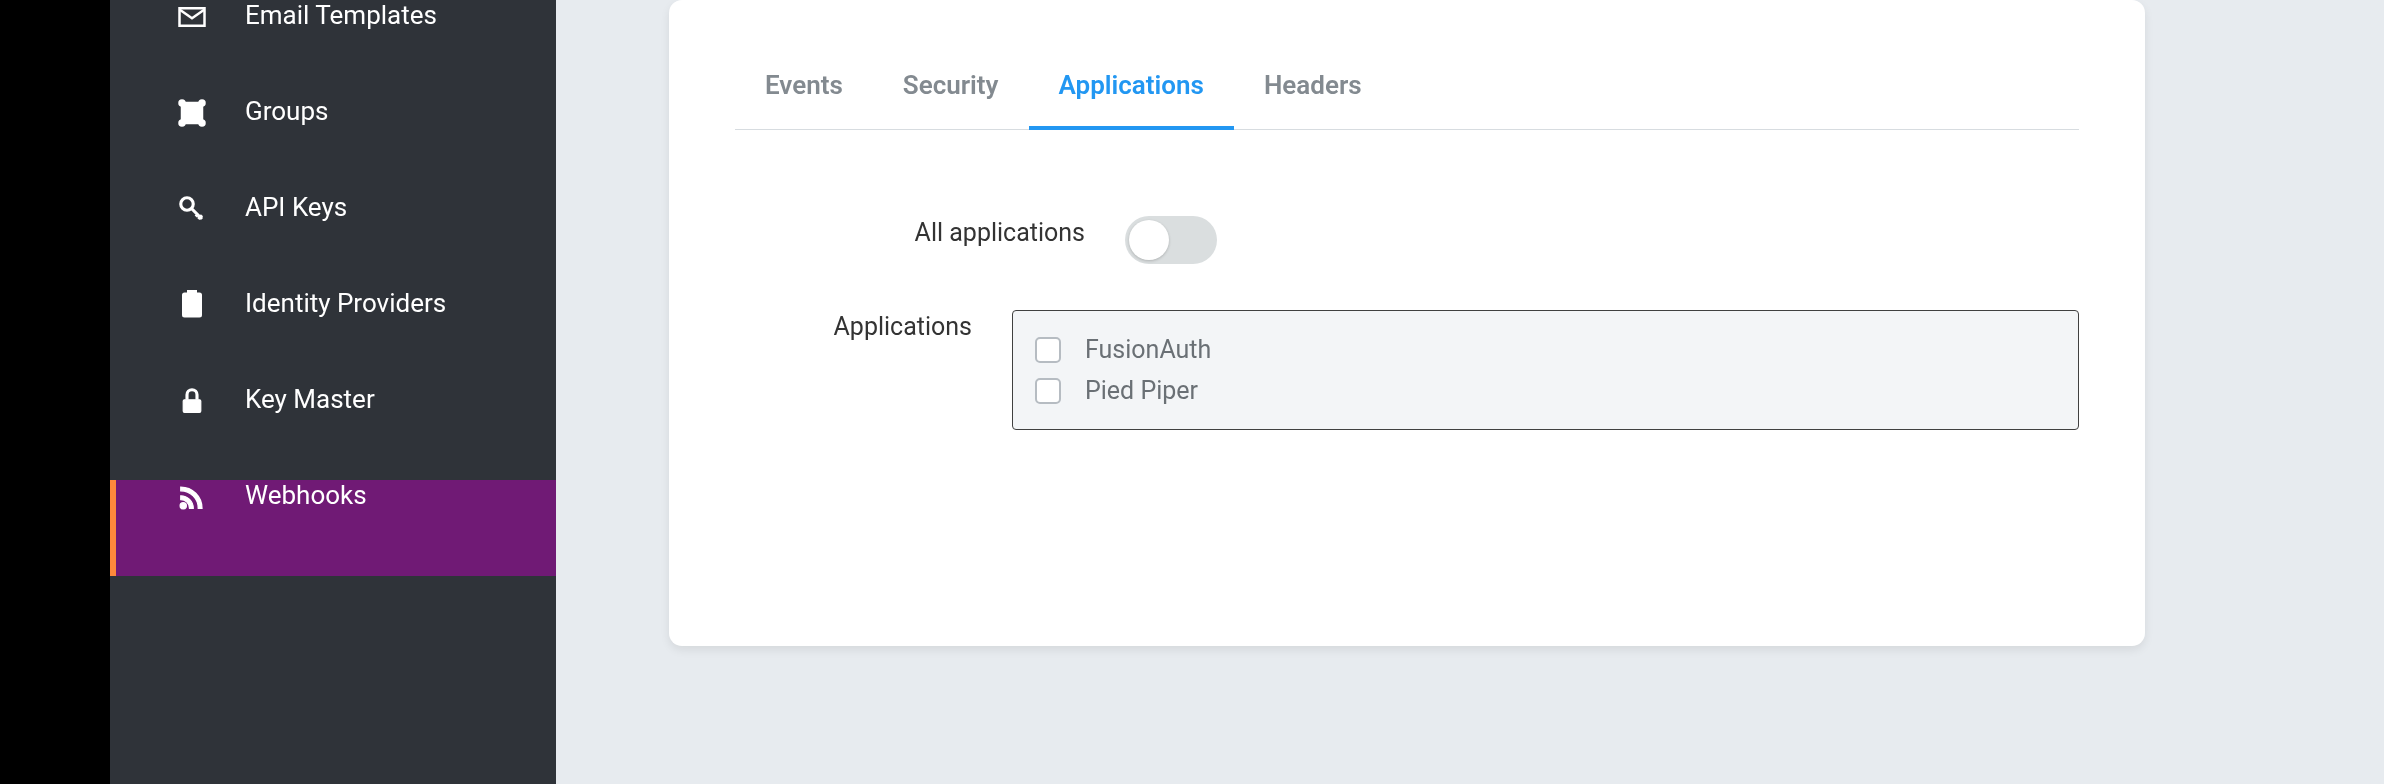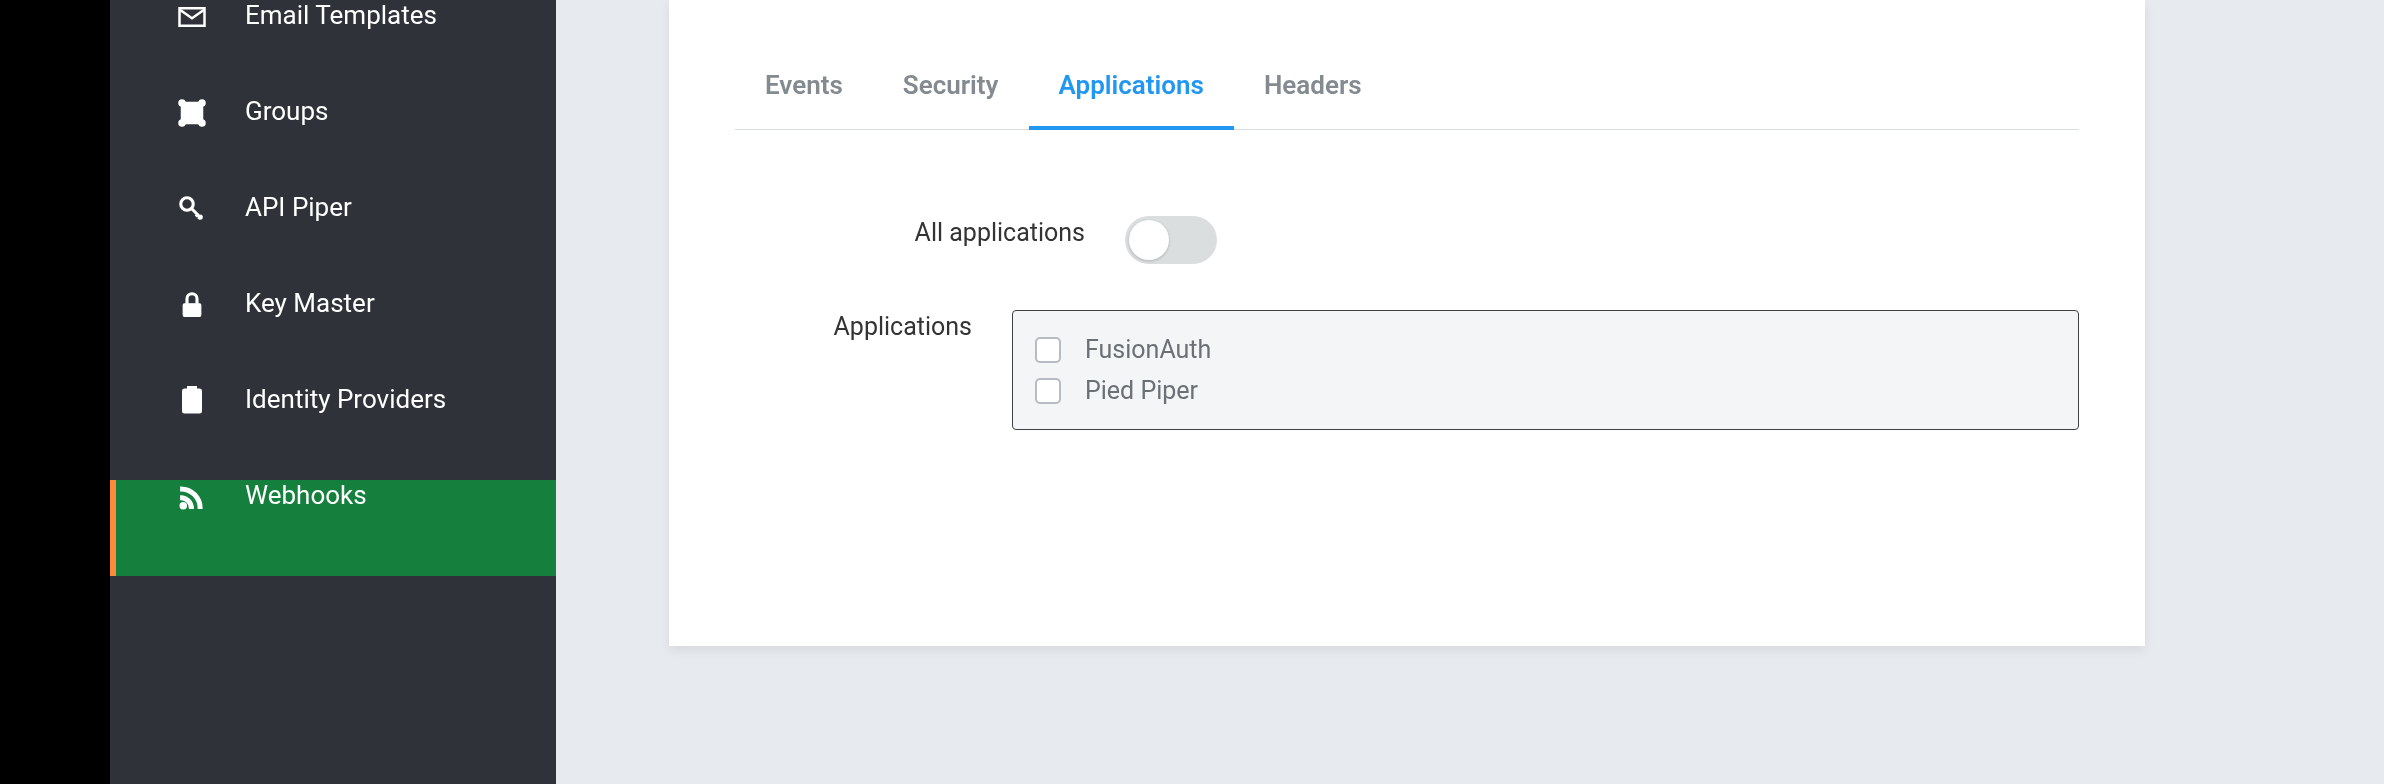--- a/index.html
+++ b/index.html
@@ -1,25 +1,25 @@
 <!DOCTYPE html>
 <html><head>
   <meta charset="utf-8">
   <style>
     *{margin:0;padding:0;box-sizing:border-box}
     html,body{width:2384px;height:784px;background:#000;font-family:-apple-system,BlinkMacSystemFont,"Segoe UI",Roboto,Helvetica,Arial,sans-serif;overflow:hidden}
     .app{position:absolute;left:110px;top:0;width:2274px;height:784px;background:#e7ebef}
     .sidebar{position:absolute;left:0;top:0;width:446px;height:784px;background:#2f3339}
     .nav-item{display:flex;align-items:flex-start;height:96px;padding-left:65px;color:#ffffff;font-size:26px;cursor:pointer;position:relative}
-    .nav-item.active{background:#15803d}
+    .nav-item.active{background:#701a75}
     .nav-item.active::before{content:"";position:absolute;left:0;top:0;width:6px;height:100%;background:#fe893b}
     .nav-ico{width:34px;height:34px;margin-right:36px;display:flex;align-items:center;justify-content:center;color:#fff}
     .nav-ico svg{width:30px;height:30px;fill:#fff;stroke:#fff}
     .content{position:absolute;left:446px;top:0;right:0;bottom:0;padding:0 130px 80px 113px}
-    .card{background:#fff;border-radius:0;box-shadow:0 4px 10px rgba(0,0,0,.08);padding:0 66px 170px 66px;width:1476px}
+    .card{background:#fff;border-radius:13px;box-shadow:0 4px 10px rgba(0,0,0,.08);padding:0 66px 170px 66px;width:1476px}
     .tabs{display:flex;border-bottom:1px solid #d7dce0;padding-top:70px}
     .tab{padding:0 30px 26px 30px;color:#838a90;font-size:26px;font-weight:600;cursor:pointer;margin-bottom:-1px}
     .tab.active{color:#2297f2;border-bottom:4px solid #2297f2}
     .form{padding-top:86px}
     .form-row{display:flex;align-items:flex-start;margin-bottom:46px}
     .form-label{width:390px;text-align:right;padding-right:40px;font-size:25px;font-weight:400;color:#333;padding-top:2px}
     .form-control{flex:0 0 auto}
     .toggle{width:92px;height:48px;border-radius:24px;background:#dadedf;position:relative;cursor:pointer}
     .toggle-knob{position:absolute;left:4px;top:4px;width:40px;height:40px;border-radius:50%;background:#fff;box-shadow:0 1px 3px rgba(0,0,0,.2)}
     .app-list{width:1067px;border:1px solid #404040;border-radius:4px;background:#f3f5f7;padding:18px 22px}
@@ -54,41 +54,41 @@
       </span>
       <span>Groups</span>
     </div>
     <div class="nav-item">
       <span class="nav-ico">
         <svg viewBox="0 0 24 24" fill="#fff">
             <circle cx="8" cy="8" r="5" fill="none" stroke="#fff" stroke-width="2.5"></circle>
             <path d="M11 11l9 9M17 20l3-3M15 18l2-2" stroke="#fff" stroke-width="2.5" fill="none"></path>
           </svg>
       </span>
-      <span>API Piper</span>
-    </div>
-    <div class="nav-item">
-      <span class="nav-ico">
-        <svg viewBox="0 0 24 24" fill="#fff">
-            <rect x="5" y="11" width="14" height="10" rx="1"></rect>
-            <path d="M8 11V7a4 4 0 018 0v4" fill="none" stroke="#fff" stroke-width="2.5"></path>
-          </svg>
-      </span>
-      <span>Key Master</span>
+      <span>API Keys</span>
     </div>
     <div class="nav-item">
       <span class="nav-ico">
         <svg viewBox="0 0 24 24" fill="none" stroke="#fff" stroke-width="2">
             <rect x="5" y="3" width="14" height="18" rx="1"></rect>
             <rect x="9" y="1" width="6" height="4" fill="#fff"></rect>
             <circle cx="12" cy="11" r="2.5" fill="#fff"></circle>
             <path d="M8 18c0-2 2-3.5 4-3.5s4 1.5 4 3.5" fill="#fff"></path>
           </svg>
       </span>
       <span>Identity Providers</span>
+    </div>
+    <div class="nav-item">
+      <span class="nav-ico">
+        <svg viewBox="0 0 24 24" fill="#fff">
+            <rect x="5" y="11" width="14" height="10" rx="1"></rect>
+            <path d="M8 11V7a4 4 0 018 0v4" fill="none" stroke="#fff" stroke-width="2.5"></path>
+          </svg>
+      </span>
+      <span>Key Master</span>
     </div>
     <div class="nav-item active">
       <span class="nav-ico">
         <svg viewBox="0 0 24 24" fill="#fff">
             <circle cx="5" cy="19" r="2.5"></circle>
             <path d="M3 11a10 10 0 0110 10h-3a7 7 0 00-7-7z"></path>
             <path d="M3 4a17 17 0 0117 17h-3A14 14 0 003 7z"></path>
           </svg>
       </span>
       <span>Webhooks</span>

